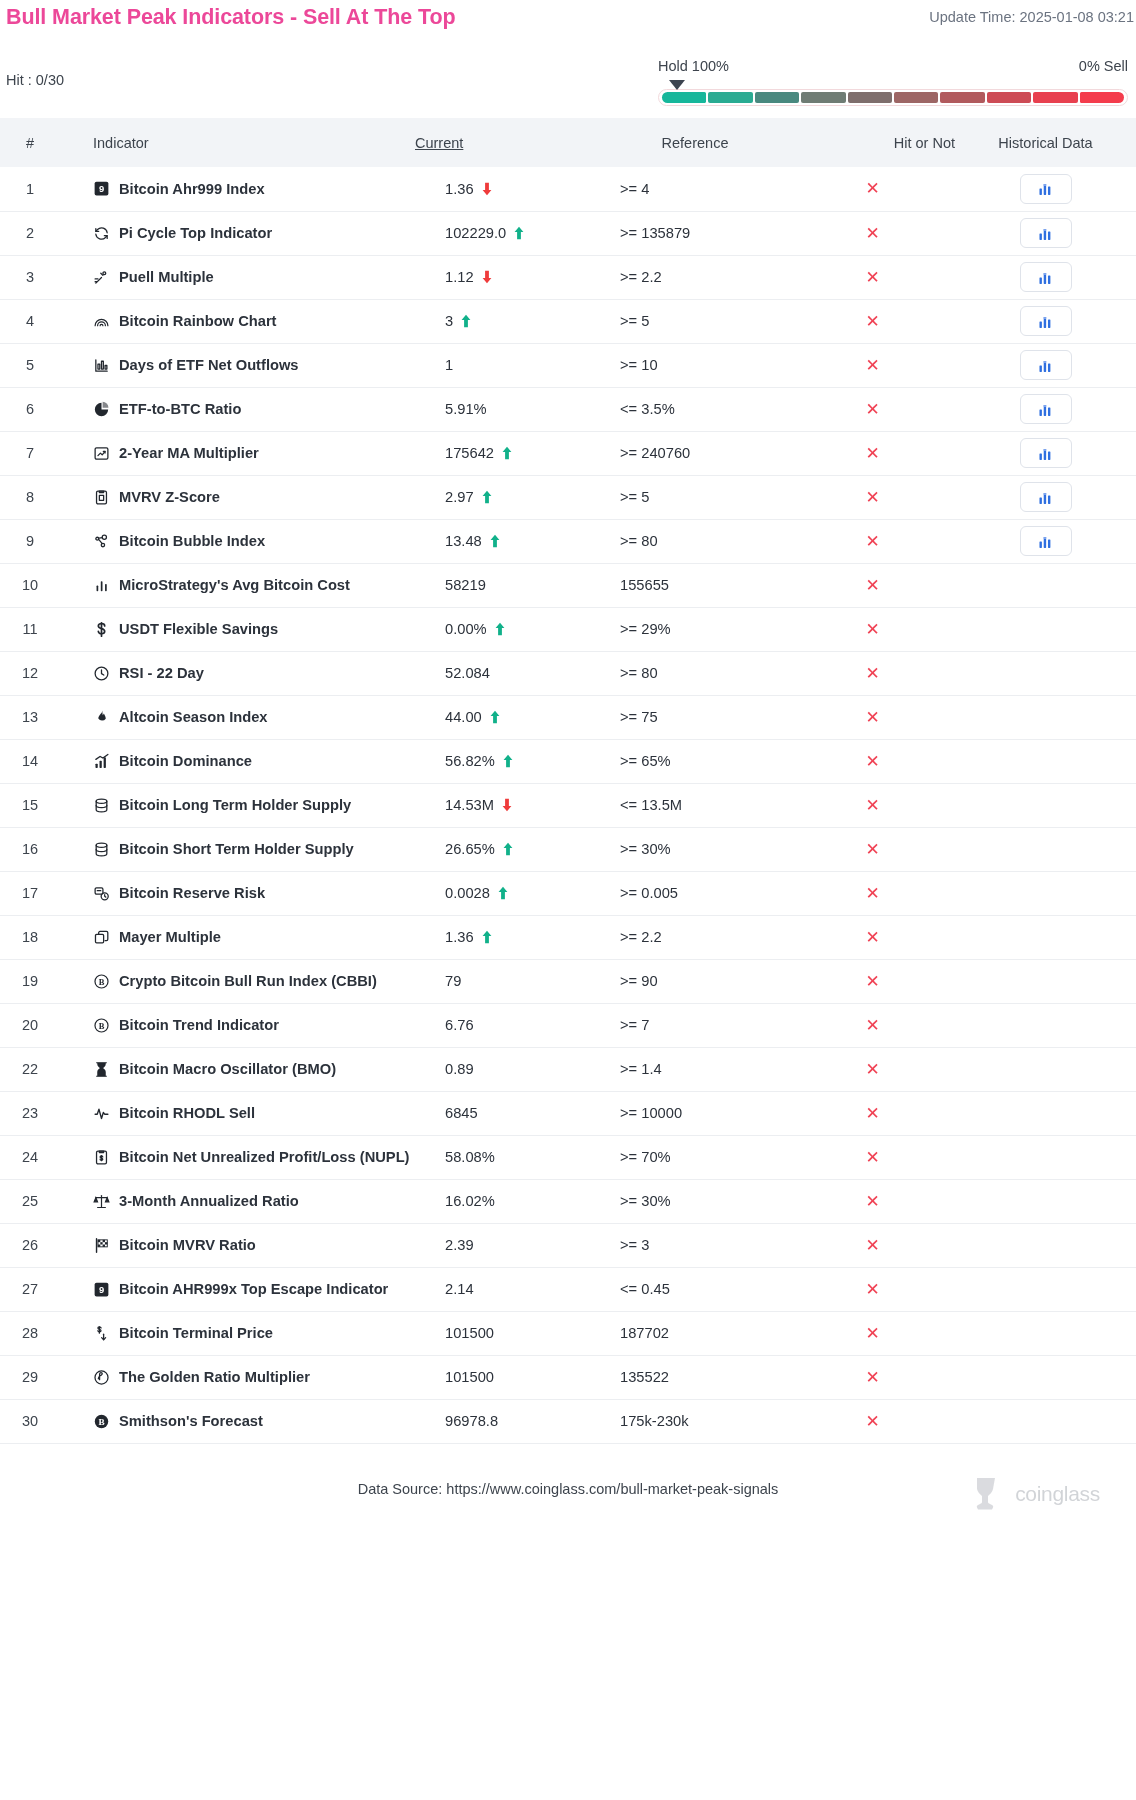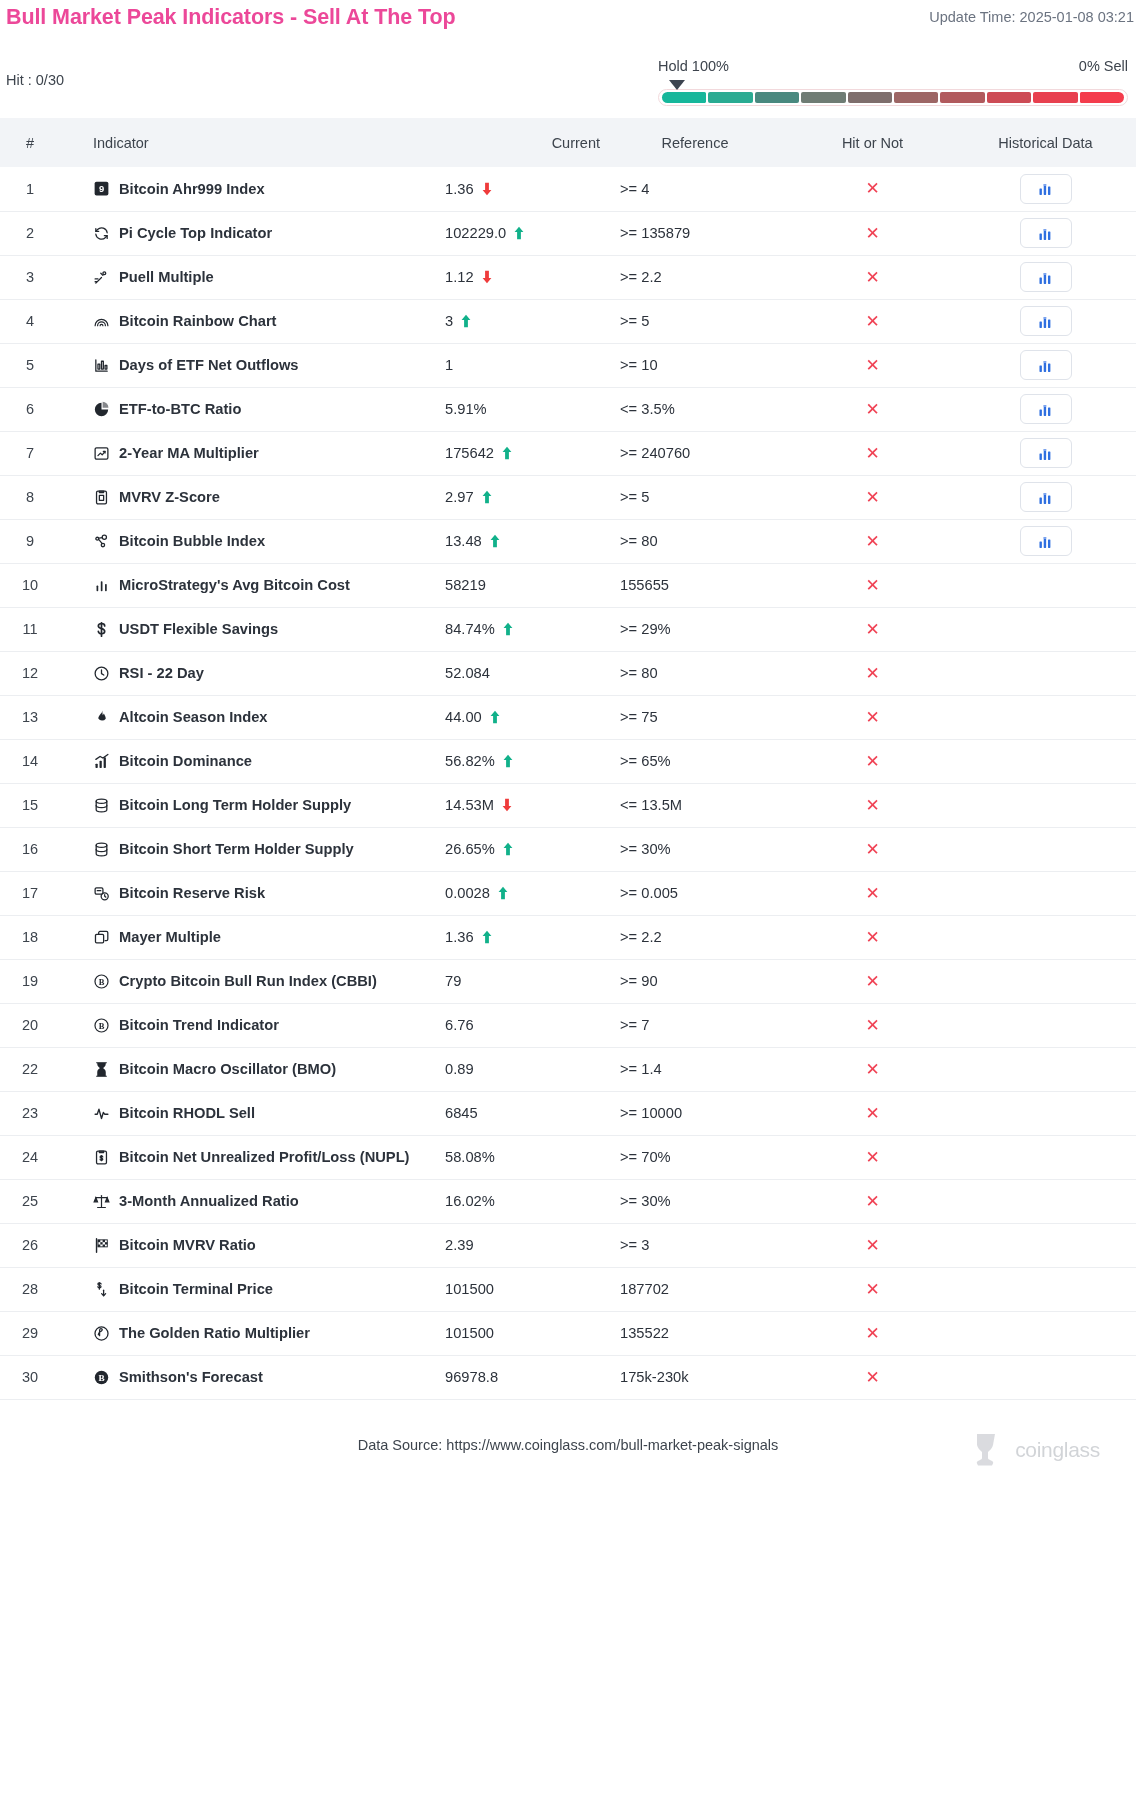--- a/index.html
+++ b/index.html
@@ -107,23 +107,23 @@
     font-size: 14.5px;
     font-weight: normal;
     color: #3d444d;
     height: 49px;
     padding: 0;
     vertical-align: middle;
     border: none;
   }
   .col-num    { width: 60px;  text-align: center; }
   .col-ind    { width: 355px; text-align: left; padding-left: 33px !important; }
-  .col-cur    { width: 185px; text-align: right; }
+  .col-cur    { width: 185px; text-align: left; text-decoration: underline; }
   .col-ref    { width: 190px; text-align: center; }
-  .col-hit    { width: 165px; text-align: center; }
+  .col-hit    { width: 165px; text-align: right; }
   .col-hist   { width: 181px; text-align: center; }
 
   tbody td {
     height: 44px;
     padding: 0;
     font-size: 14.7px;
     color: #2c323b;
     border-bottom: 1px solid #eceef1;
     vertical-align: middle;
   }
@@ -589,21 +589,21 @@
               <span class="ind-icon">
                 <svg width="17" height="17" viewBox="0 0 24 24" fill="none" stroke="#22272e" stroke-width="2.4" stroke-linecap="round">
                   <path d="M12 2.5v19"></path>
                   <path d="M16.5 7c0-2-2-3.3-4.5-3.3S7.5 5 7.5 7s2 3 4.5 3.7 4.5 1.7 4.5 3.8-2 3.5-4.5 3.5S7.5 16.5 7.5 14.5"></path>
                 </svg>
               </span>
               <span class="ind-label">USDT Flexible Savings</span>
             </span>
           </td>
           <td class="c-cur"><span class="cur-wrap">
-              <span>84.74%</span>
+              <span>0.00%</span>
               <span class="arrow">
                 <svg width="12" height="14" viewBox="0 0 12 14">
                   <path d="M6 0.8l4.4 5.1H7.9v7.3H4.1V5.9H1.6z" fill="#11b18a"></path>
                 </svg>
               </span>
             </span></td>
           <td class="c-ref">&gt;= 29%</td>
           <td class="c-hit"><span class="xmark">✕</span></td>
           <td class="c-hist"></td>
         </tr>
@@ -928,20 +928,40 @@
             </span>
           </td>
           <td class="c-cur"><span class="cur-wrap">
               <span>2.39</span>
             </span></td>
           <td class="c-ref">&gt;= 3</td>
           <td class="c-hit"><span class="xmark">✕</span></td>
           <td class="c-hist"></td>
         </tr>
         <tr>
+          <td class="c-num">27</td>
+          <td class="c-ind">
+            <span class="ind-wrap">
+              <span class="ind-icon">
+                <svg width="15" height="15" viewBox="0 0 24 24">
+                  <rect x="1" y="1" width="22" height="22" rx="3" fill="#22272e"></rect>
+                  <text x="12" y="17" font-size="15" font-family="Liberation Sans, sans-serif" font-weight="bold" fill="#fff" text-anchor="middle">9</text>
+                </svg>
+              </span>
+              <span class="ind-label">Bitcoin AHR999x Top Escape Indicator</span>
+            </span>
+          </td>
+          <td class="c-cur"><span class="cur-wrap">
+              <span>2.14</span>
+            </span></td>
+          <td class="c-ref">&lt;= 0.45</td>
+          <td class="c-hit"><span class="xmark">✕</span></td>
+          <td class="c-hist"></td>
+        </tr>
+        <tr>
           <td class="c-num">28</td>
           <td class="c-ind">
             <span class="ind-wrap">
               <span class="ind-icon">
                 <svg width="17" height="17" viewBox="0 0 24 24" fill="none" stroke="#22272e" stroke-width="1.8" stroke-linecap="round" stroke-linejoin="round">
                   <path d="M9 2.5v9"></path>
                   <path d="M11.3 4.4c0-1-1-1.6-2.2-1.6S6.9 3.4 6.9 4.4s1 1.5 2.2 1.8 2.2.8 2.2 1.8-1 1.6-2.2 1.6-2.2-.7-2.2-1.7"></path>
                   <path d="M15 13v7.5"></path>
                   <path d="M12.2 17.8L15 20.8l2.8-3"></path>
                 </svg>

